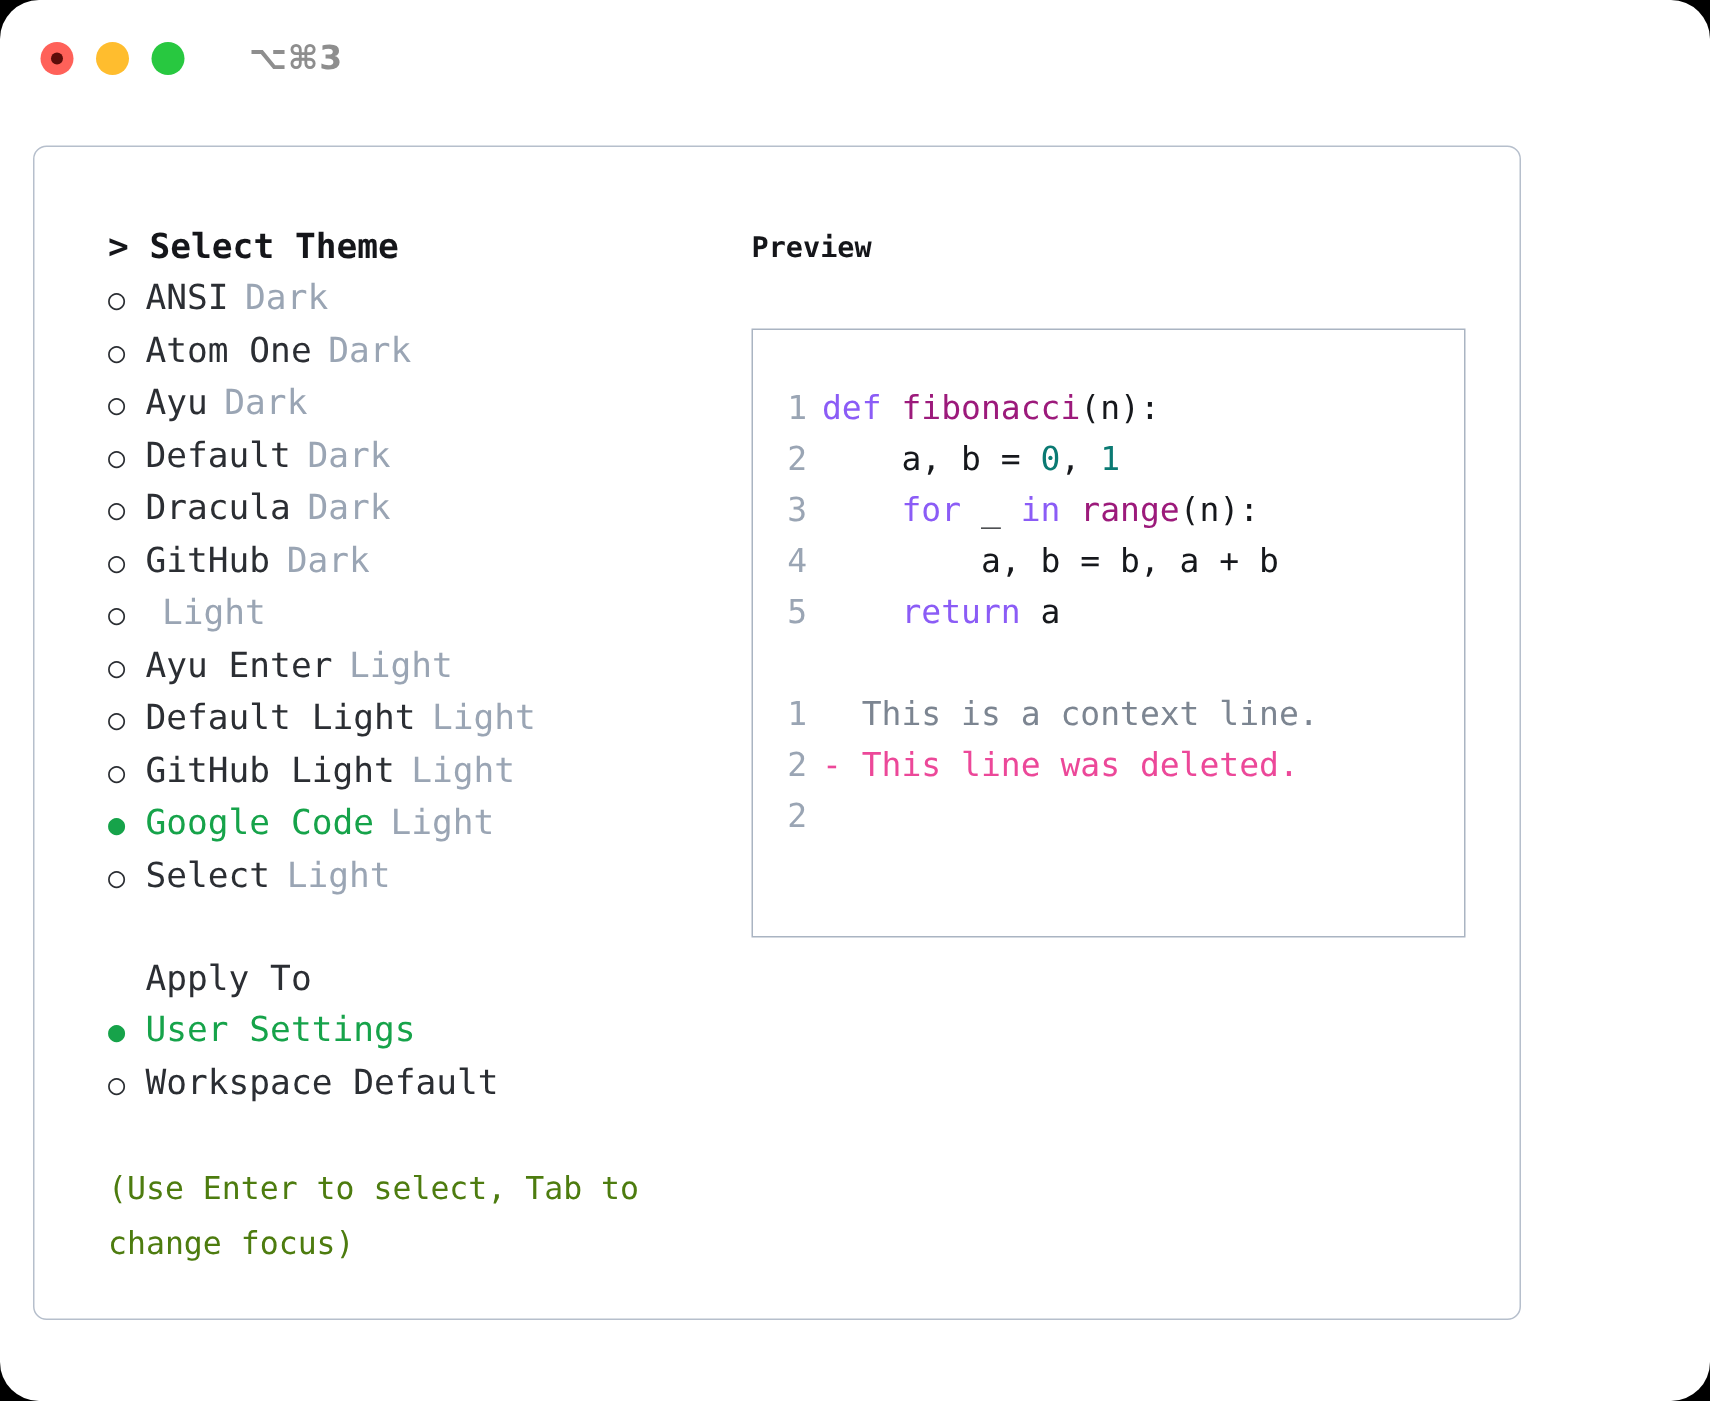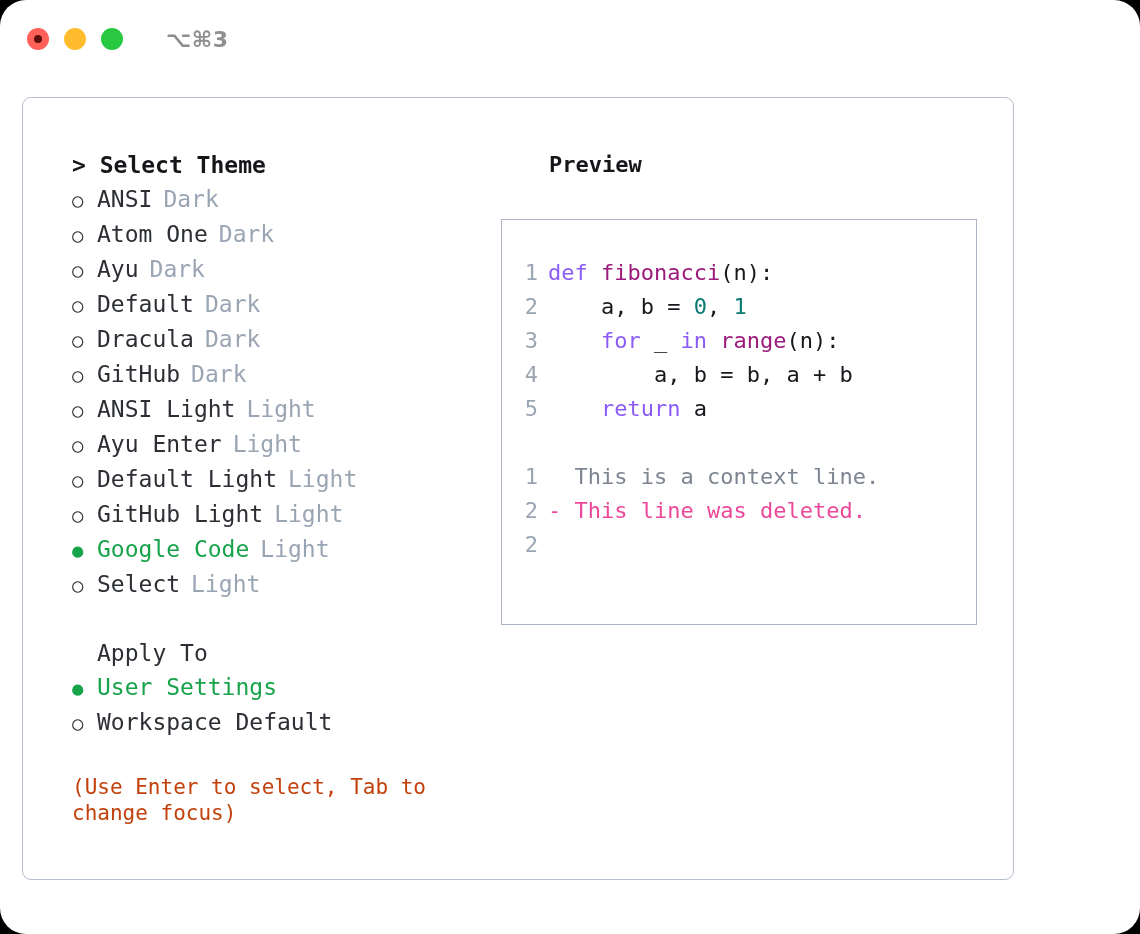--- a/index.html
+++ b/index.html
@@ -135,40 +135,39 @@
     color: #2b2e33;
     line-height: 34px;
     padding-left: 25px;
     white-space: pre;
   }
 
   .spacer-line { height: 34px; }
 
   .hint {
     font-size: 21px;
-    color: #c2410c;
-    line-height: 26px;
+    color: #4d7c0f;
+    line-height: 37px;
     width: 400px;
     white-space: pre-wrap;
   }
 
   
   .right-col {
     position: absolute;
     left: 478px;
     top: 50px;
     width: 500px;
   }
   .preview-header {
-    font-size: 22px;
+    font-size: 19px;
     font-weight: 700;
     color: #15161a;
     line-height: 34px;
     white-space: pre;
-    margin-left: 48px;
   }
 
   .code-box {
     margin-top: 37px;
     width: 476px;
     height: 406px;
     border: 1.6px solid #aab4c2;
     box-sizing: border-box;
     background: #ffffff;
     padding: 36px 0 0 0;
@@ -223,21 +222,21 @@
 
       <div class="left-col">
         <div class="list-header">&gt; Select Theme</div>
         <div id="theme-list">
             <div class="opt-row"><span class="bullet">○</span><span class="opt-label">ANSI</span><span class="opt-tag">Dark</span></div>
             <div class="opt-row"><span class="bullet">○</span><span class="opt-label">Atom One</span><span class="opt-tag">Dark</span></div>
             <div class="opt-row"><span class="bullet">○</span><span class="opt-label">Ayu</span><span class="opt-tag">Dark</span></div>
             <div class="opt-row"><span class="bullet">○</span><span class="opt-label">Default</span><span class="opt-tag">Dark</span></div>
             <div class="opt-row"><span class="bullet">○</span><span class="opt-label">Dracula</span><span class="opt-tag">Dark</span></div>
             <div class="opt-row"><span class="bullet">○</span><span class="opt-label">GitHub</span><span class="opt-tag">Dark</span></div>
-            <div class="opt-row"><span class="bullet">○</span><span class="opt-label">ANSI Light</span><span class="opt-tag">Light</span></div>
+            <div class="opt-row"><span class="bullet">○</span><span class="opt-tag">Light</span></div>
             <div class="opt-row"><span class="bullet">○</span><span class="opt-label">Ayu Enter</span><span class="opt-tag">Light</span></div>
             <div class="opt-row"><span class="bullet">○</span><span class="opt-label">Default Light</span><span class="opt-tag">Light</span></div>
             <div class="opt-row"><span class="bullet">○</span><span class="opt-label">GitHub Light</span><span class="opt-tag">Light</span></div>
             <div class="opt-row selected"><span class="bullet sel">●</span><span class="opt-label">Google Code</span><span class="opt-tag">Light</span></div>
             <div class="opt-row"><span class="bullet">○</span><span class="opt-label">Select</span><span class="opt-tag">Light</span></div>
           </div>
         <div class="spacer-line"></div>
         <div class="group-label">Apply To</div>
         <div id="apply-list">
             <div class="opt-row selected"><span class="bullet sel">●</span><span class="opt-label">User Settings</span></div>

